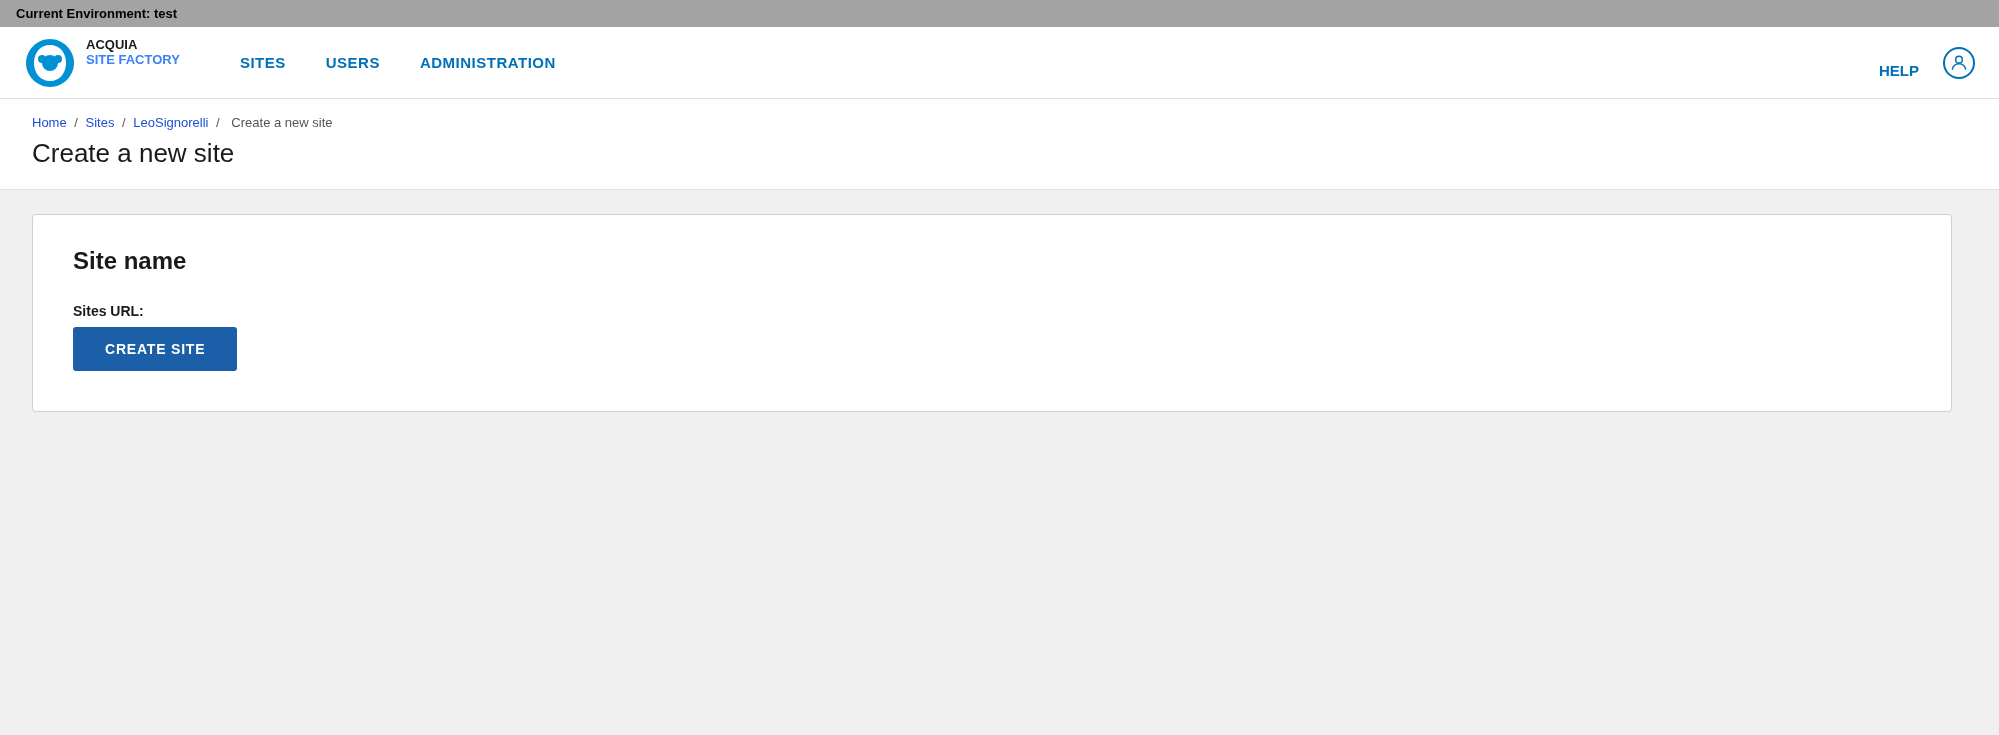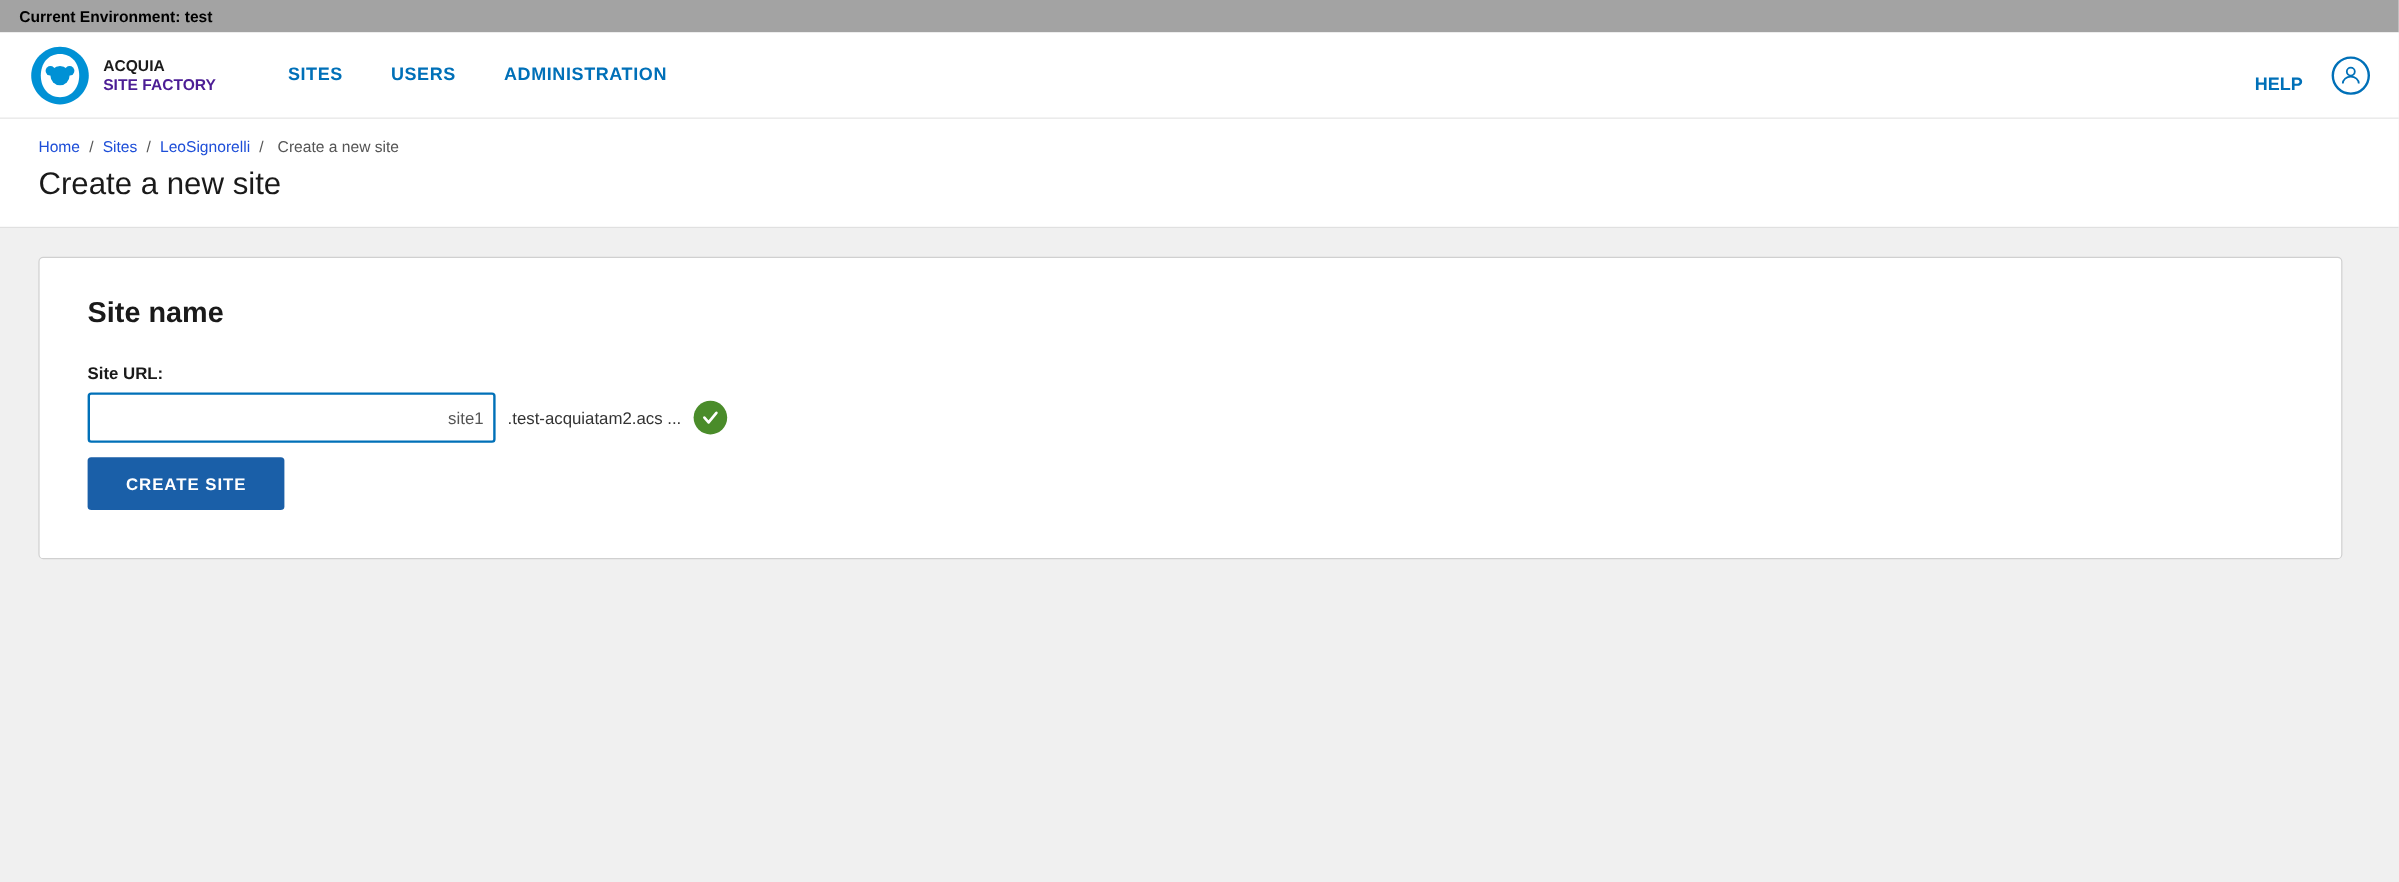--- a/index.html
+++ b/index.html
@@ -18,21 +18,20 @@
     .top-nav {
       background: #fff;
       display: flex;
       align-items: center;
       padding: 0 24px;
       height: 72px;
       border-bottom: 1px solid #e0e0e0;
     }
     .logo-area {
       display: flex;
-      align-items: center;
       gap: 10px;
       margin-right: 60px;
     }
     .logo-icon {
       width: 52px;
       height: 52px;
     }
     .logo-text {
       font-size: 13px;
       font-weight: 900;
@@ -218,21 +217,21 @@
 
     <svg class="logo-icon" viewBox="0 0 52 52" xmlns="http://www.w3.org/2000/svg">
       <path d="M26 2 C13 2 2 13 2 26 C2 39 13 50 26 50 C39 50 50 39 50 26 C50 13 39 2 26 2Z" fill="#0091d5"></path>
       <path d="M26 8 C16 8 10 16 10 26 C10 36 16 44 26 44 C36 44 42 36 42 26 C42 16 36 8 26 8Z" fill="#fff"></path>
       <circle cx="26" cy="26" r="8" fill="#0091d5"></circle>
       <circle cx="18" cy="22" r="4" fill="#0091d5"></circle>
       <circle cx="34" cy="22" r="4" fill="#0091d5"></circle>
     </svg>
     <div>
       <div class="logo-text" style="color:#1a1a1a;">ACQUIA</div>
-      <div class="logo-text" style="color:#4c1d95;">SITE FACTORY</div>
+      <div class="logo-text" style="color:#3b82f6;">SITE FACTORY</div>
     </div>
   </div>
 
   <div class="nav-links">
     <a class="nav-link">SITES</a>
     <a class="nav-link">USERS</a>
     <a class="nav-link">ADMINISTRATION</a>
   </div>
 
   <div class="nav-right">
@@ -256,31 +255,19 @@
     <span> / </span>
     <span>Create a new site</span>
   </div>
   <h1 class="page-title">Create a new site</h1>
 </div>
 
 <div class="main-content">
   <div class="form-card">
     <h2 class="section-title">Site name</h2>
 
-    <label class="field-label">Site URL:</label>
-
-    <div class="url-field-row">
-      <div class="url-input-wrapper">
-        <input type="text" class="url-input" value="" style="">
-        <span class="url-input-suffix">site1</span>
-      </div>
-      <span class="url-domain">.test-acquiatam2.acs ...</span>
-      <div class="check-icon">
-        <svg width="16" height="16" viewBox="0 0 16 16" fill="none">
-          <polyline points="3,8 6.5,12 13,4" stroke="white" stroke-width="2.2" stroke-linecap="round" stroke-linejoin="round"></polyline>
-        </svg>
-      </div>
-    </div>
+    <label class="field-label">Sites URL:</label>
+
 
 
     <button class="create-btn">CREATE SITE</button>
   </div>
 </div>
 
 </body></html>

